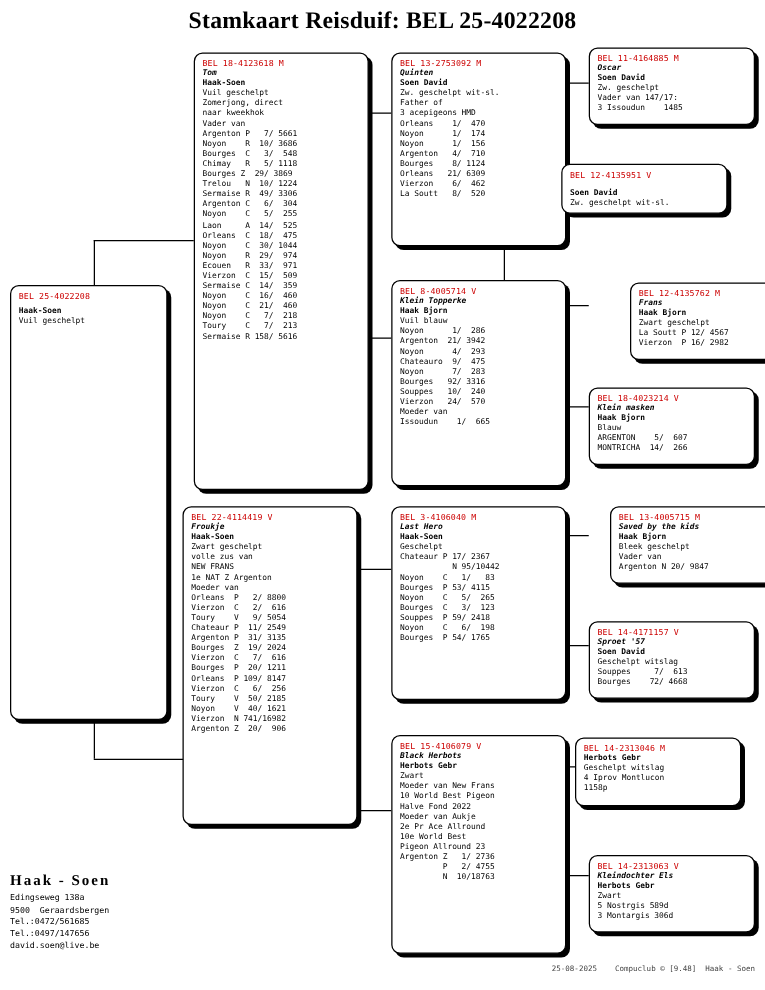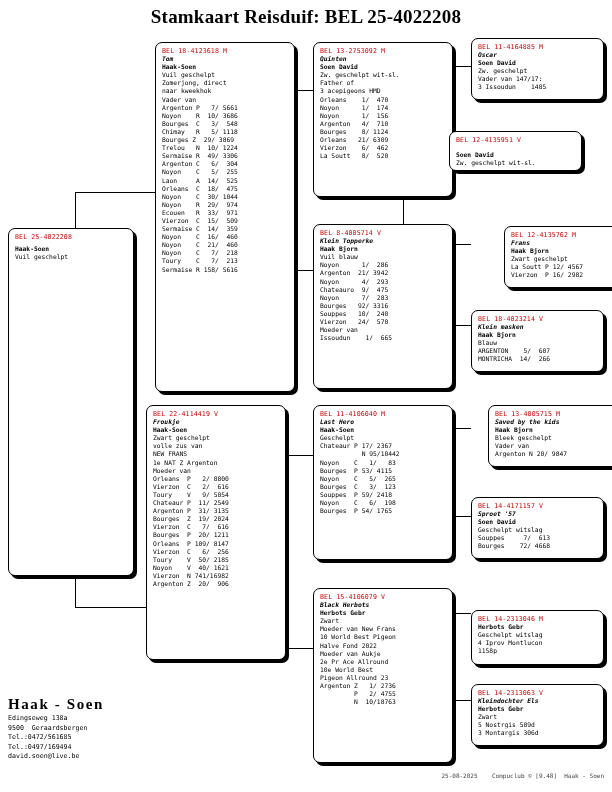--- a/index.html
+++ b/index.html
@@ -72,21 +72,21 @@
   .breeder {
     position: absolute;
     left: 8px;
     top: 700px;
     font-family: "DejaVu Sans Mono", monospace;
     font-size: 6.6px;
     line-height: 9.4px;
   }
   .breeder .bn {
     font-family: "Liberation Serif", serif;
-    font-size: 15px;
+    font-size: 12px;
     font-weight: bold;
     letter-spacing: 1.6px;
     margin-bottom: 5px;
   }
   .breeder .bl { white-space: pre; }
 
   .footer {
     position: absolute;
     left: 0;
     top: 772px;
@@ -223,21 +223,21 @@
   <div class="ln">Chateauro  9/  475</div>
   <div class="ln">Noyon      7/  283</div>
   <div class="ln">Bourges   92/ 3316</div>
   <div class="ln">Souppes   10/  240</div>
   <div class="ln">Vierzon   24/  570</div>
   <div class="ln">Moeder van</div>
   <div class="ln">Issoudun    1/  665</div>
 </div>
 
 <div class="card" style="left:313px; top:405px; width:140px; height:155px;">
-  <div class="ring">BEL 11-4106040 M</div>
+  <div class="ring">BEL 3-4106040 M</div>
   <div class="nm">Last Hero</div>
   <div class="bold">Haak-Soen</div>
   <div class="ln">Geschelpt</div>
   <div class="ln">Chateaur P 17/ 2367</div>
   <div class="ln">           N 95/10442</div>
   <div class="ln">Noyon    C   1/   83</div>
   <div class="ln">Bourges  P 53/ 4115</div>
   <div class="ln">Noyon    C   5/  265</div>
   <div class="ln">Bourges  C   3/  123</div>
   <div class="ln">Souppes  P 59/ 2418</div>
@@ -307,21 +307,21 @@
 
 <div class="card" style="left:471px; top:497px; width:133px; height:62px;">
   <div class="ring">BEL 14-4171157 V</div>
   <div class="nm">Sproet '57</div>
   <div class="bold">Soen David</div>
   <div class="ln">Geschelpt witslag</div>
   <div class="ln">Souppes     7/  613</div>
   <div class="ln">Bourges    72/ 4668</div>
 </div>
 
-<div class="card" style="left:471px; top:590px; width:133px; height:55px;margin-top:20px;">
+<div class="card" style="left:460px; top:590px; width:133px; height:55px;">
   <div class="ring">BEL 14-2313046 M</div>
   <div class="bold">Herbots Gebr</div>
   <div class="ln">Geschelpt witslag</div>
   <div class="ln">4 Iprov Montlucon</div>
   <div class="ln">1158p</div>
 </div>
 
 <div class="card" style="left:471px; top:684px; width:133px; height:62px;">
   <div class="ring">BEL 14-2313063 V</div>
   <div class="nm">Kleindochter Els</div>
@@ -329,17 +329,17 @@
   <div class="ln">Zwart</div>
   <div class="ln">5 Nostrgis 589d</div>
   <div class="ln">3 Montargis 306d</div>
 </div>
 
 <div class="breeder">
   <div class="bn">Haak - Soen</div>
   <div class="bl">Edingseweg 138a</div>
   <div class="bl">9500  Geraardsbergen</div>
   <div class="bl">Tel.:0472/561685</div>
-  <div class="bl">Tel.:0497/169494</div>
+  <div class="bl">Tel.:0497/147656</div>
   <div class="bl">david.soen@live.be</div>
 </div>
 
 <div class="footer">25-08-2025    Compuclub © [9.48]  Haak - Soen</div>
 
 </body></html>

